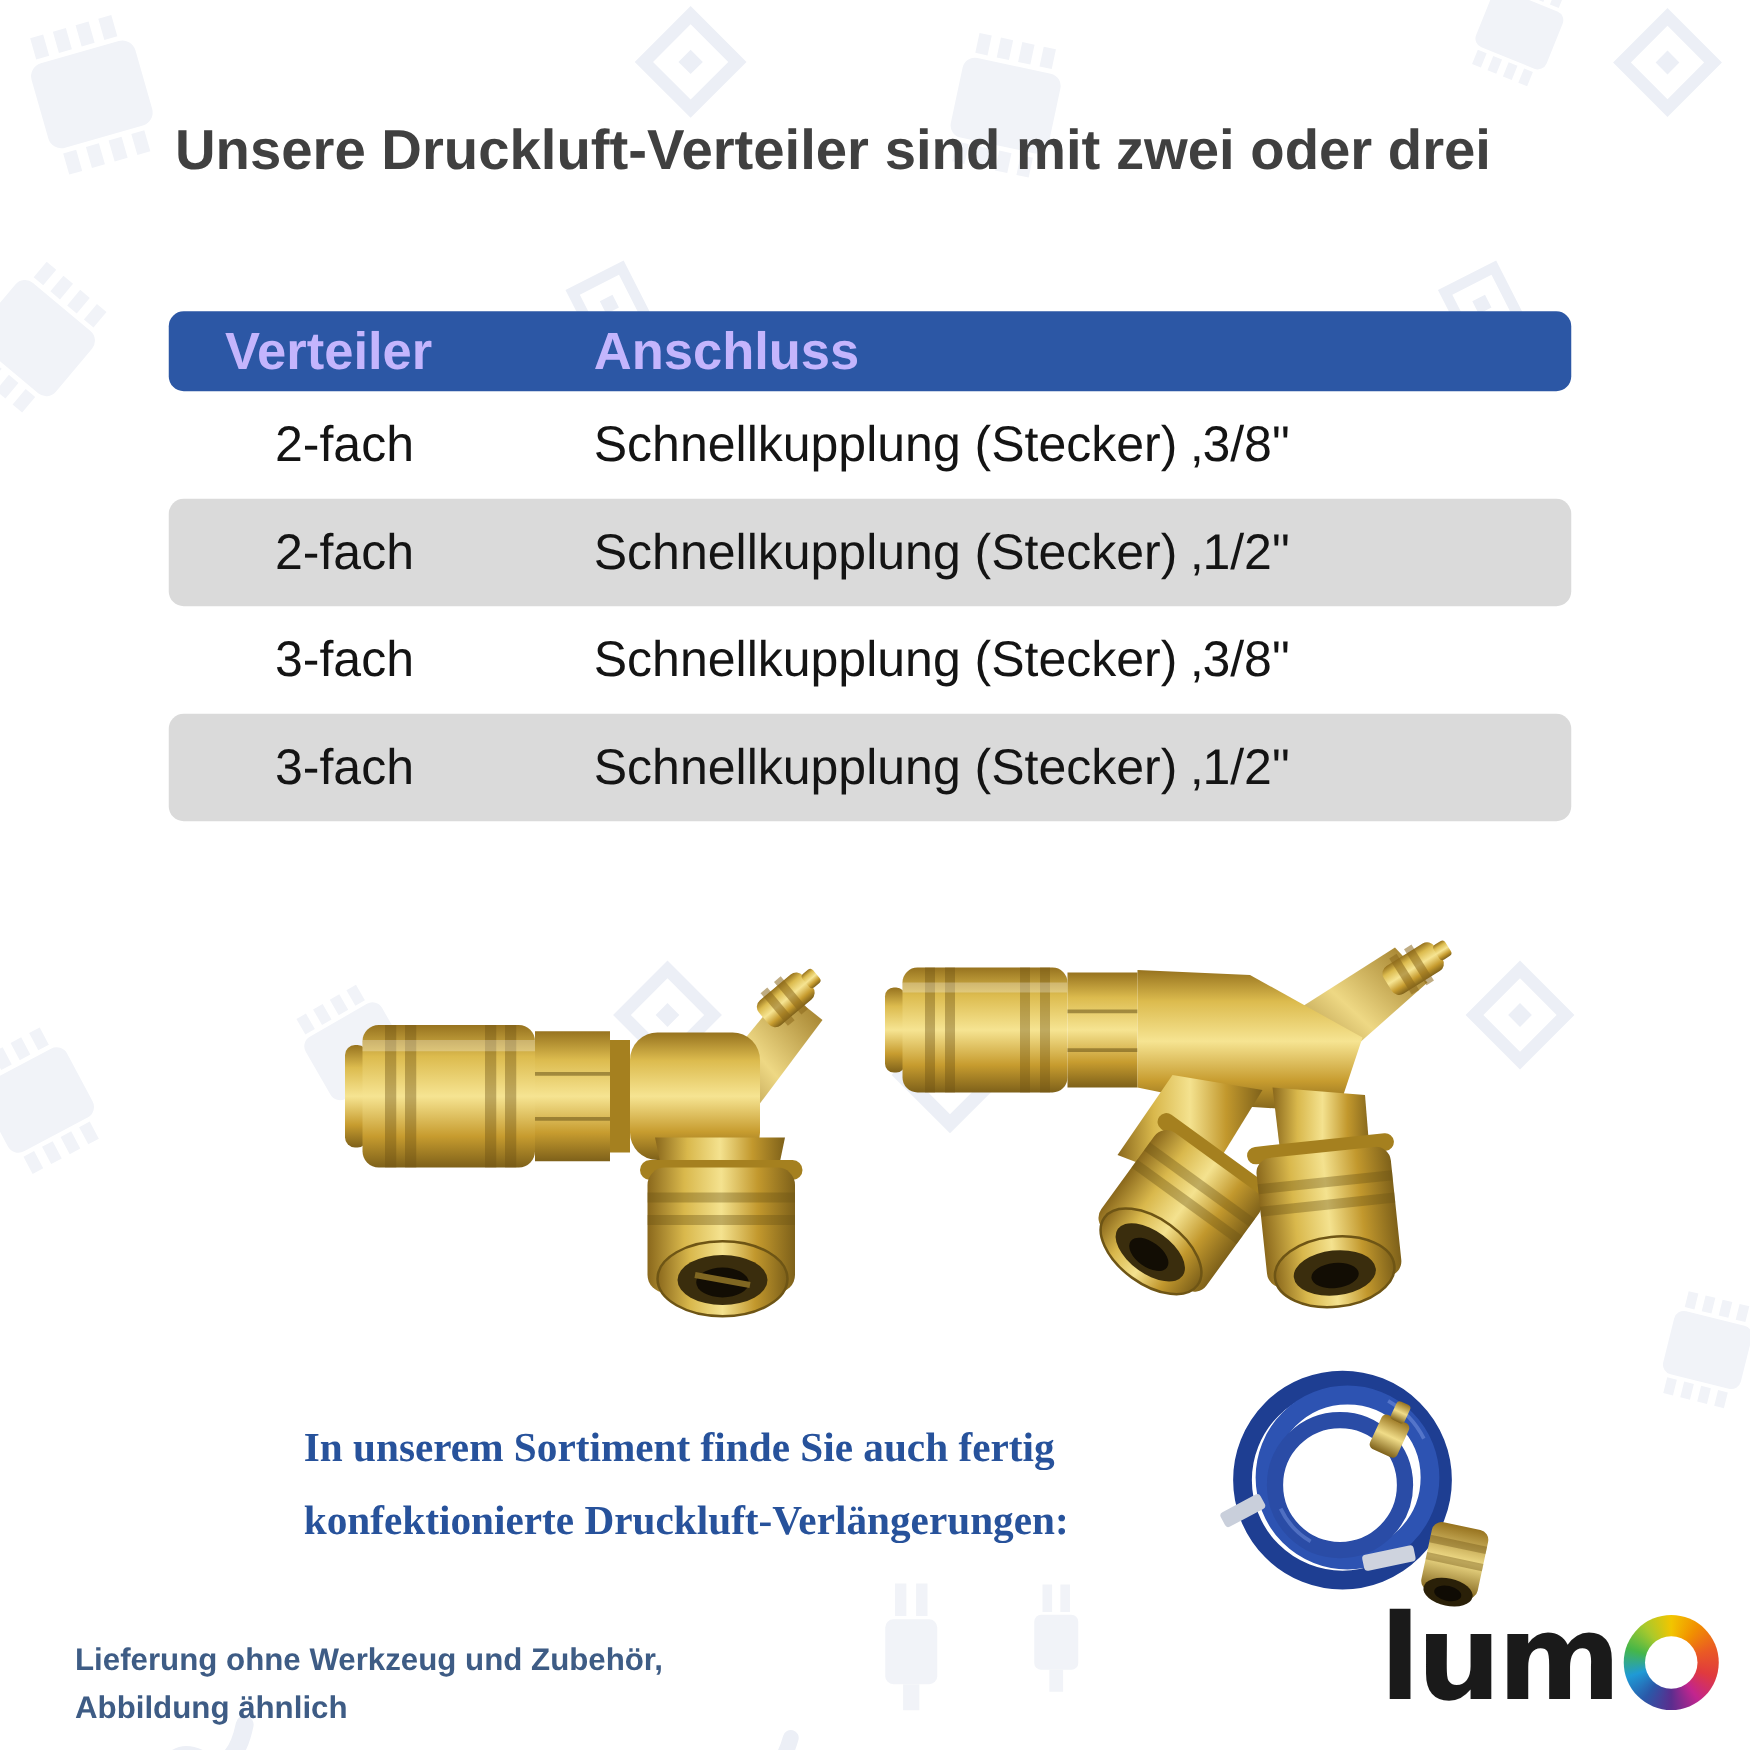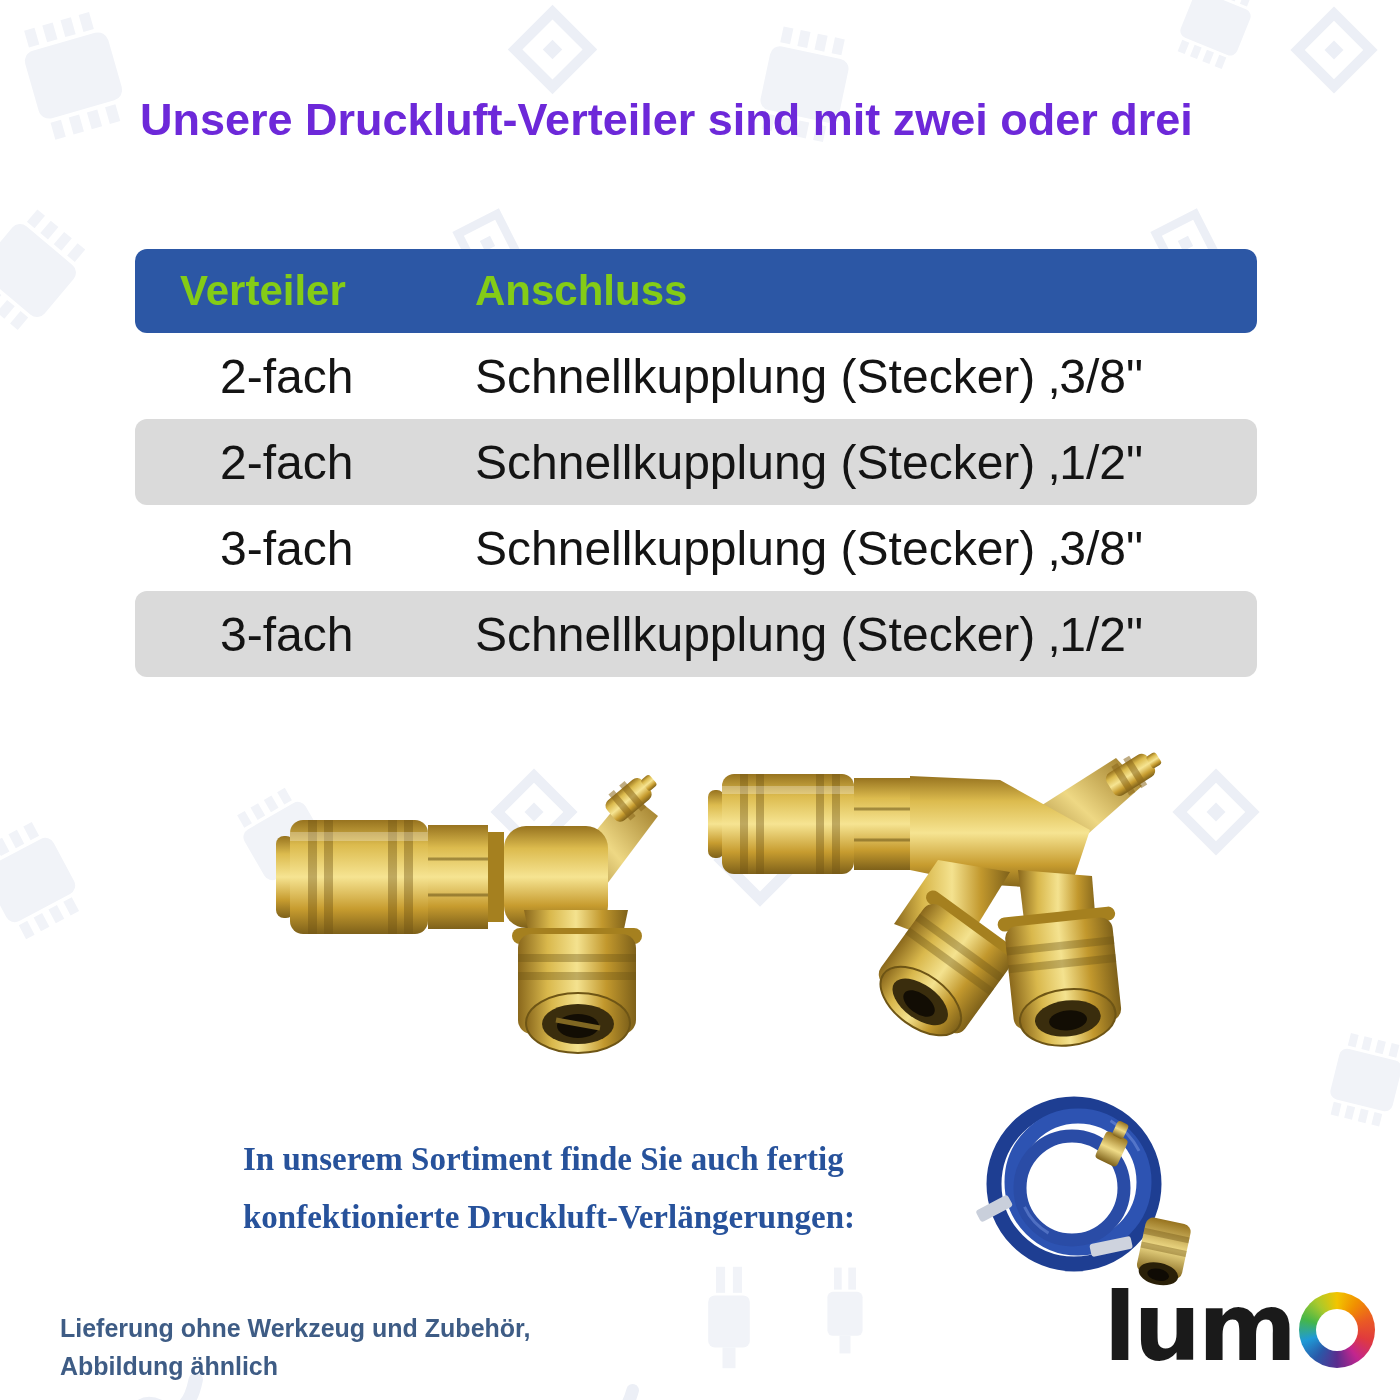--- a/index.html
+++ b/index.html
@@ -5,29 +5,29 @@
   html,body{margin:0;padding:0;background:#fff;}
   .canvas{position:relative;width:1400px;height:1400px;background:#ffffff;overflow:hidden;
           font-family:"Liberation Sans", sans-serif;}
 
   
   .wm{position:absolute;color:#f1f3f8;pointer-events:none;}
   .wm.dk{color:#eceff6;}
 
   
   .title{position:absolute;left:140px;top:84px;width:1150px;
-         font-size:45px;font-weight:bold;color:#6d28d9;line-height:1.6;}
+         font-size:45px;font-weight:bold;color:#404040;line-height:1.6;}
 
   
   .vtable{position:absolute;left:135px;top:249px;width:1122px;}
-  .thead{display:flex;align-items:center;height:84px;background:#2C57A5;border-radius:12px;
-         color:#84cc16;font-weight:bold;font-size:42px;}
+  .thead{display:flex;align-items:center;height:64px;background:#2C57A5;border-radius:12px;
+         color:#c4b5fd;font-weight:bold;font-size:42px;}
   .col1{width:340px;box-sizing:border-box;padding-left:45px;}
   .col2{flex:1;}
-  .trow{display:flex;align-items:center;height:86px;font-size:48px;color:#141414;}
+  .trow{display:flex;align-items:center;height:86px;font-size:40px;color:#141414;}
   .trow .col1{padding-left:85px;}
   .trow.alt{background:#DADADA;border-radius:12px;}
 
   .fitting,.hose{position:absolute;}
 
   
   .promo{position:absolute;left:243px;top:1130px;font-size:33px;font-weight:bold;
          color:#27529B;line-height:1.76;font-family:Liberation Serif, serif;}
 
   

